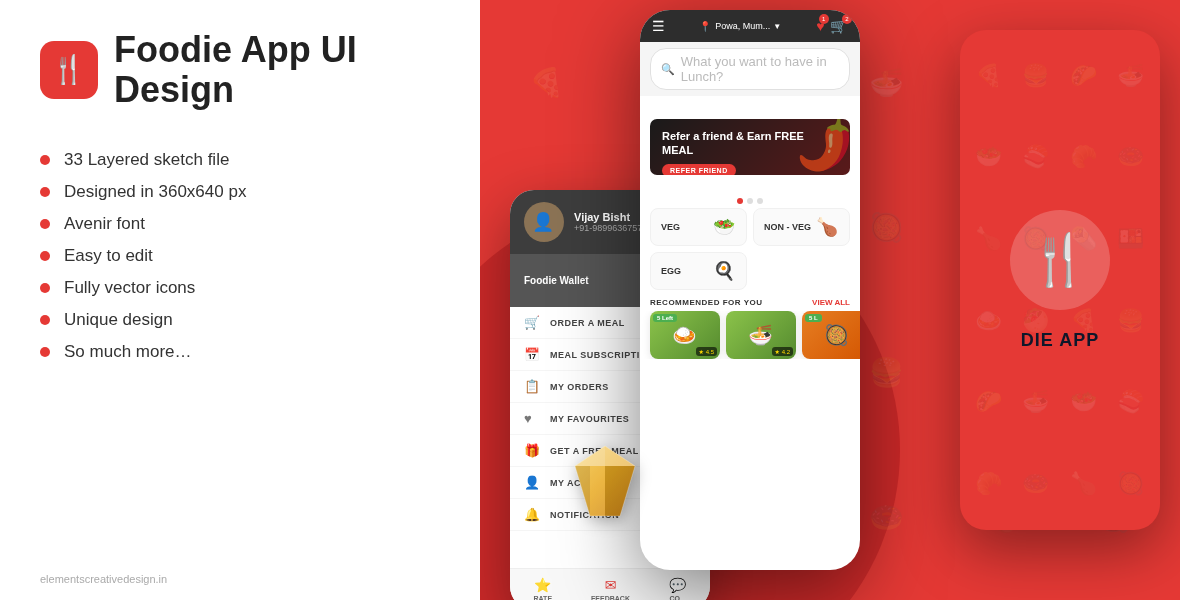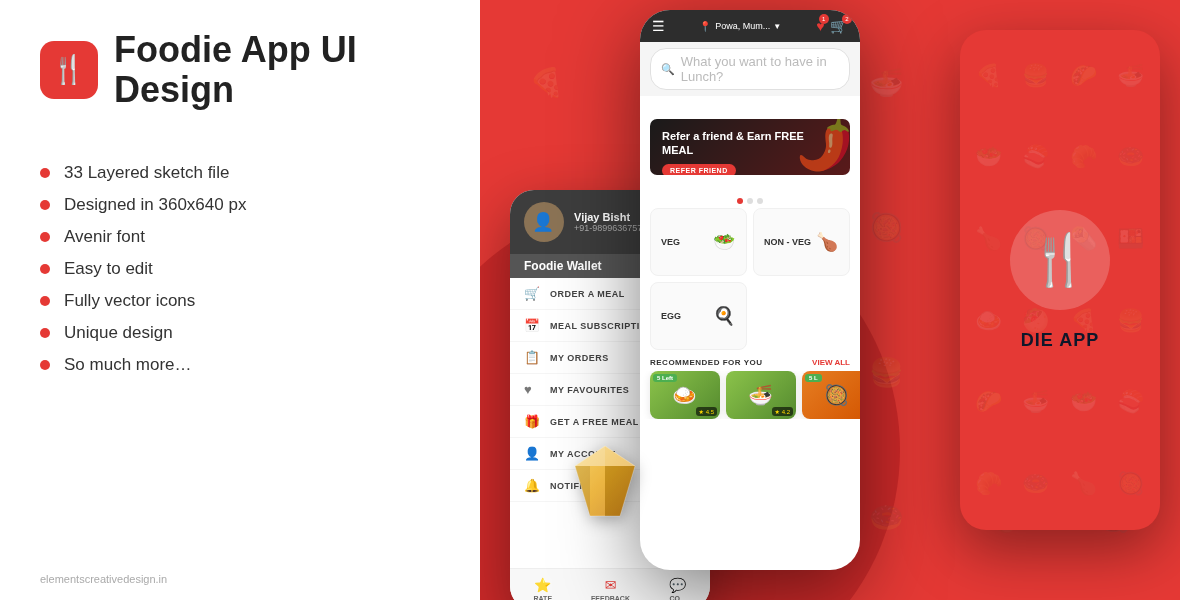--- a/index.html
+++ b/index.html
@@ -50,21 +50,21 @@
 
     .app-title {
       font-size: 36px;
       font-weight: 700;
       color: #222;
       line-height: 1.1;
     }
 
     .features-list {
       list-style: none;
-      margin-top: 24px;
+      margin-top: 11px;
     }
 
     .features-list li {
       display: flex;
       align-items: center;
       font-size: 17px;
       color: #333;
       margin-bottom: 12px;
       font-weight: 400;
     }
@@ -200,23 +200,23 @@
       font-weight: 700;
     }
 
     .user-phone {
       color: #aaa;
       font-size: 9px;
     }
 
     .wallet-bar {
       background: #555;
-      padding: 5px 14px;
+      padding: 21px 14px;
       color: #fff;
-      font-size: 12px;
+      font-size: 10px;
       font-weight: 600;
     }
 
     .menu-item {
       display: flex;
       align-items: center;
       padding: 8px 14px;
       gap: 10px;
       border-bottom: 1px solid #f5f5f5;
     }
@@ -432,21 +432,21 @@
       display: grid;
       grid-template-columns: 1fr 1fr;
       gap: 6px;
       padding: 0 10px;
       margin: 4px 0;
     }
 
     .food-cat {
       background: #fafafa;
       border-radius: 8px;
-      padding: 22px 10px;
+      padding: 7px 10px;
       display: flex;
       align-items: center;
       justify-content: space-between;
       border: 1px solid #f0f0f0;
     }
 
     .food-cat-name {
       font-size: 9px;
       font-weight: 700;
       color: #333;

